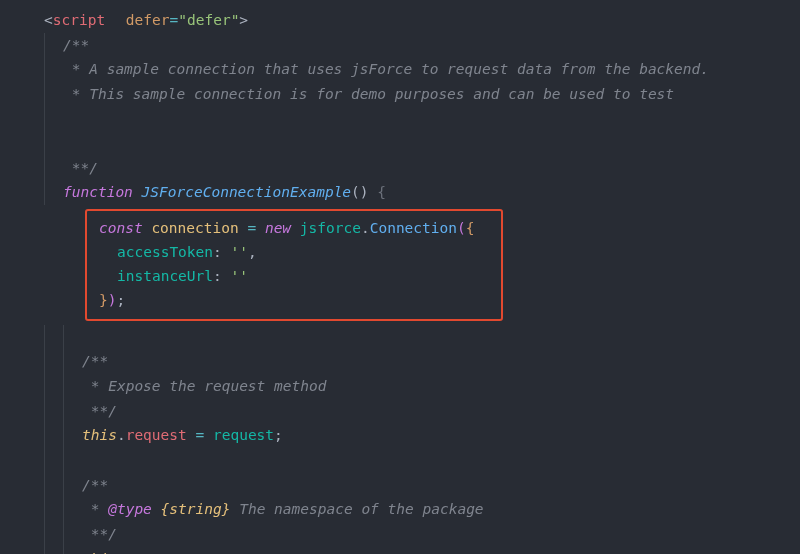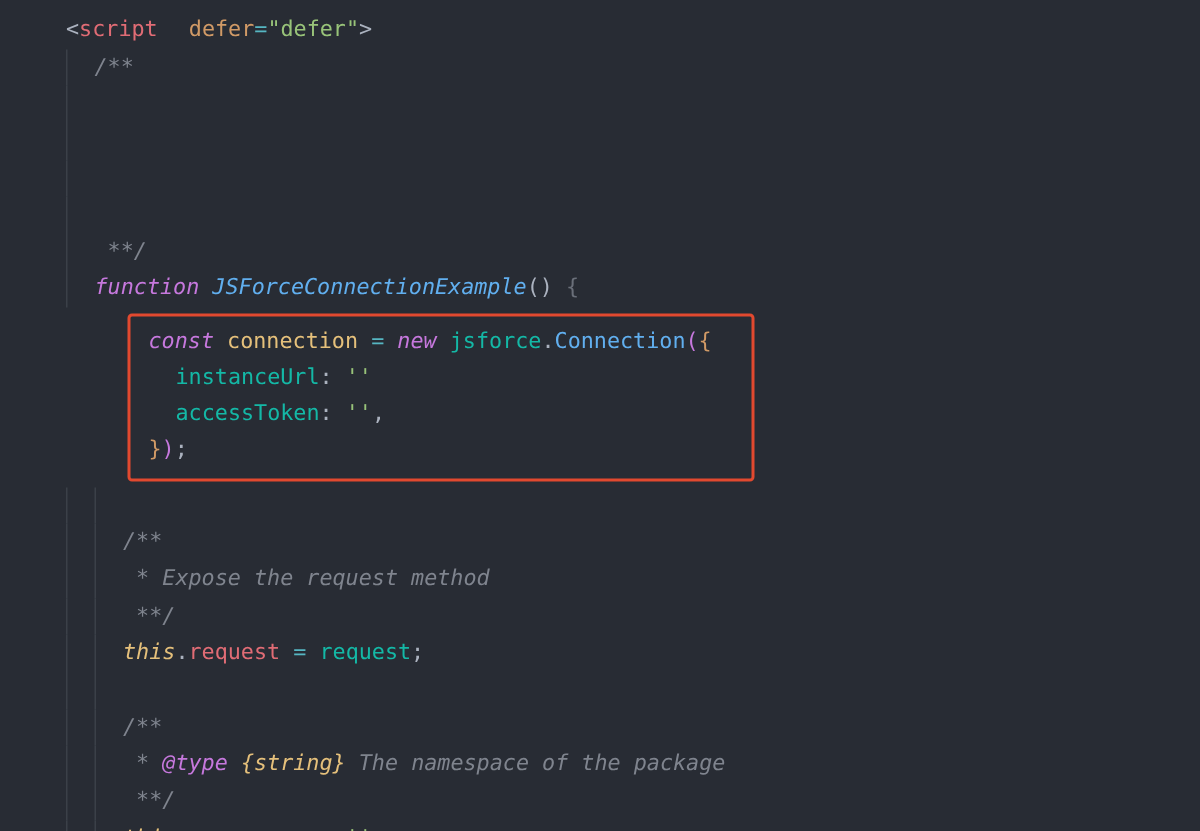--- a/index.html
+++ b/index.html
@@ -54,32 +54,32 @@
       width:418px;
     }
     .highlight .line { line-height:1.65; }
   </style>
 </head>
 <body>
 
 <div class="line"><span class="pad" style="width:14px"></span><span class="punct">&lt;</span><span class="tag">script</span><span class="punct"> </span><span class="attr">defer</span><span class="eq">=</span><span class="str">"defer"</span><span class="punct">&gt;</span></div>
 
 <div class="line"><span class="pad" style="width:14px"></span><span class="guide"></span><span class="pad" style="width:18px"></span><span class="comment">/**</span></div>
-<div class="line"><span class="pad" style="width:14px"></span><span class="guide"></span><span class="pad" style="width:18px"></span></div>
-<div class="line"><span class="pad" style="width:14px"></span><span class="guide"></span><span class="pad" style="width:18px"></span></div>
+<div class="line"><span class="pad" style="width:14px"></span><span class="guide"></span><span class="pad" style="width:18px"></span><span class="comment"> * A sample connection that uses jsForce to request data from the backend.</span></div>
+<div class="line"><span class="pad" style="width:14px"></span><span class="guide"></span><span class="pad" style="width:18px"></span><span class="comment"> * This sample connection is for demo purposes and can be used to test</span></div>
 <div class="line"><span class="pad" style="width:14px"></span><span class="guide"></span><span class="pad" style="width:18px"></span></div>
 <div class="line"><span class="pad" style="width:14px"></span><span class="guide"></span><span class="pad" style="width:18px"></span></div>
 <div class="line"><span class="pad" style="width:14px"></span><span class="guide"></span><span class="pad" style="width:18px"></span><span class="comment"> **/</span></div>
 
 <div class="line"><span class="pad" style="width:14px"></span><span class="guide"></span><span class="pad" style="width:18px"></span><span class="kw-fn">function</span><span class="punct"> </span><span class="fname">JSForceConnectionExample</span><span class="punct">() </span><span class="bracegrey">{</span></div>
 
 <div class="highlight">
   <div class="line"><span class="pad" style="width:6px"></span><span class="kw-const">const</span><span class="punct"> </span><span class="varname">connection</span><span class="punct"> </span><span class="op">=</span><span class="punct"> </span><span class="kw-new">new</span><span class="punct"> </span><span class="ident">jsforce</span><span class="punct">.</span><span class="method">Connection</span><span class="paren">(</span><span class="brace">{</span></div>
+  <div class="line"><span class="pad" style="width:24px"></span><span class="ident">accessToken</span><span class="punct">:</span><span class="punct"> </span><span class="str">''</span><span class="punct">,</span></div>
   <div class="line"><span class="pad" style="width:24px"></span><span class="ident">instanceUrl</span><span class="punct">:</span><span class="punct"> </span><span class="str">''</span></div>
-  <div class="line"><span class="pad" style="width:24px"></span><span class="ident">accessToken</span><span class="punct">:</span><span class="punct"> </span><span class="str">''</span><span class="punct">,</span></div>
   <div class="line"><span class="pad" style="width:6px"></span><span class="brace">}</span><span class="paren">)</span><span class="punct">;</span></div>
 </div>
 
 <div class="line"><span class="pad" style="width:14px"></span><span class="guide"></span><span class="pad" style="width:18px"></span><span class="guide"></span></div>
 
 <div class="line"><span class="pad" style="width:14px"></span><span class="guide"></span><span class="pad" style="width:18px"></span><span class="guide"></span><span class="pad" style="width:18px"></span><span class="comment">/**</span></div>
 <div class="line"><span class="pad" style="width:14px"></span><span class="guide"></span><span class="pad" style="width:18px"></span><span class="guide"></span><span class="pad" style="width:18px"></span><span class="comment"> * Expose the request method</span></div>
 <div class="line"><span class="pad" style="width:14px"></span><span class="guide"></span><span class="pad" style="width:18px"></span><span class="guide"></span><span class="pad" style="width:18px"></span><span class="comment"> **/</span></div>
 <div class="line"><span class="pad" style="width:14px"></span><span class="guide"></span><span class="pad" style="width:18px"></span><span class="guide"></span><span class="pad" style="width:18px"></span><span class="kw-this">this</span><span class="punct">.</span><span class="prop">request</span><span class="punct"> </span><span class="op">=</span><span class="punct"> </span><span class="ident">request</span><span class="punct">;</span></div>
 

